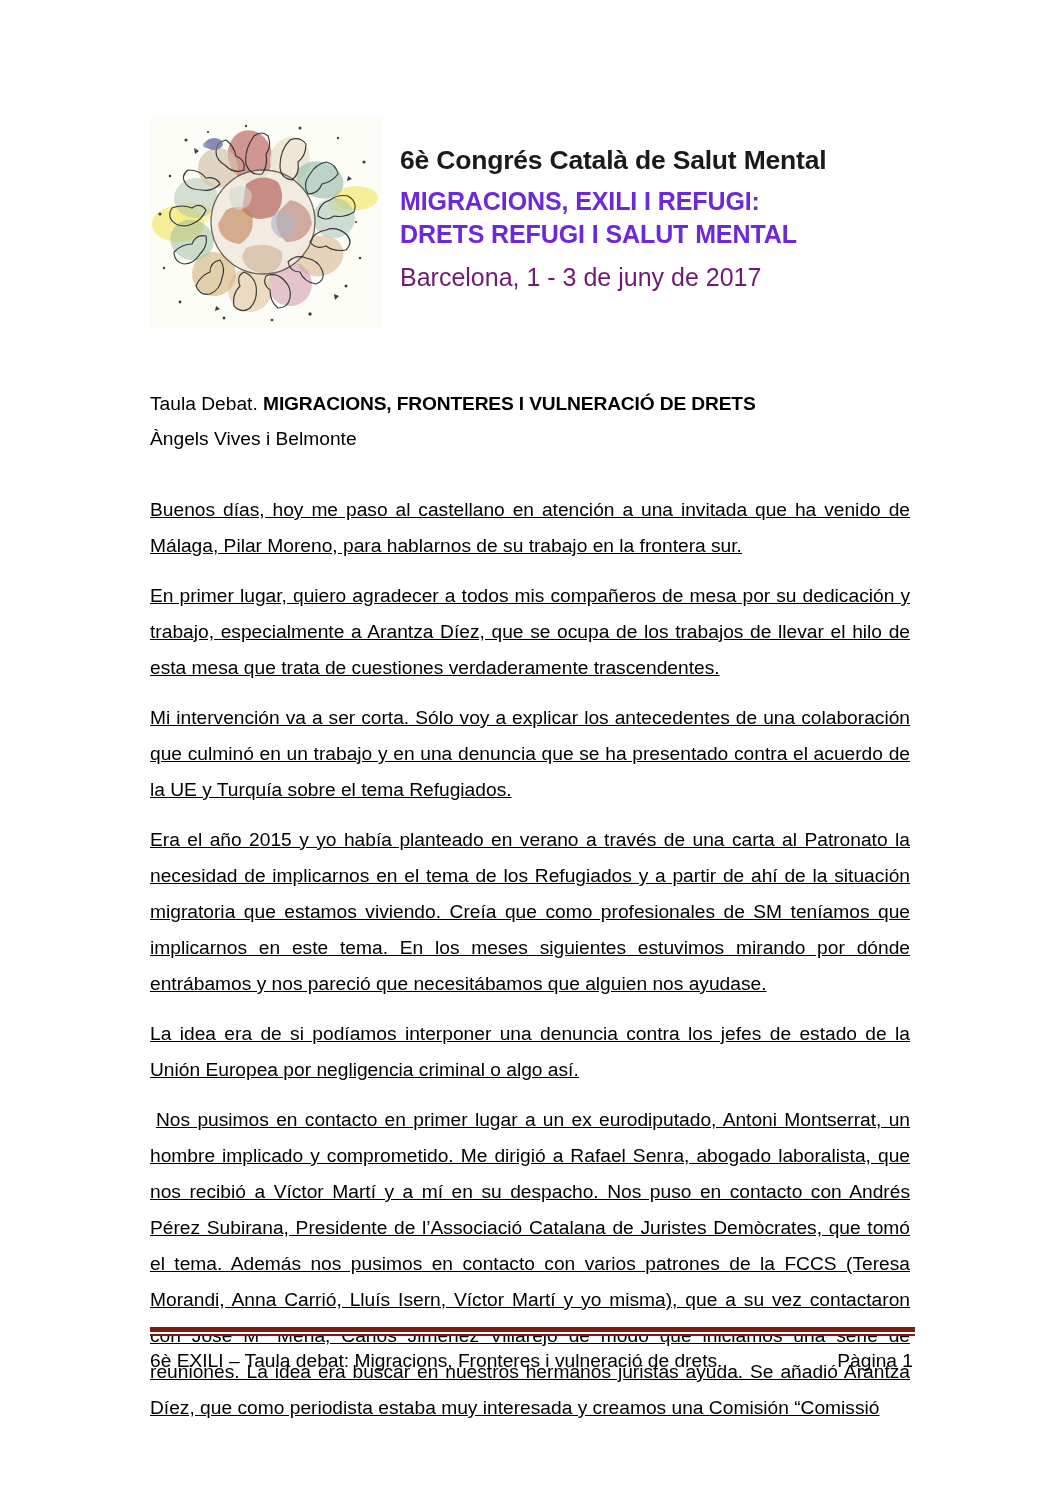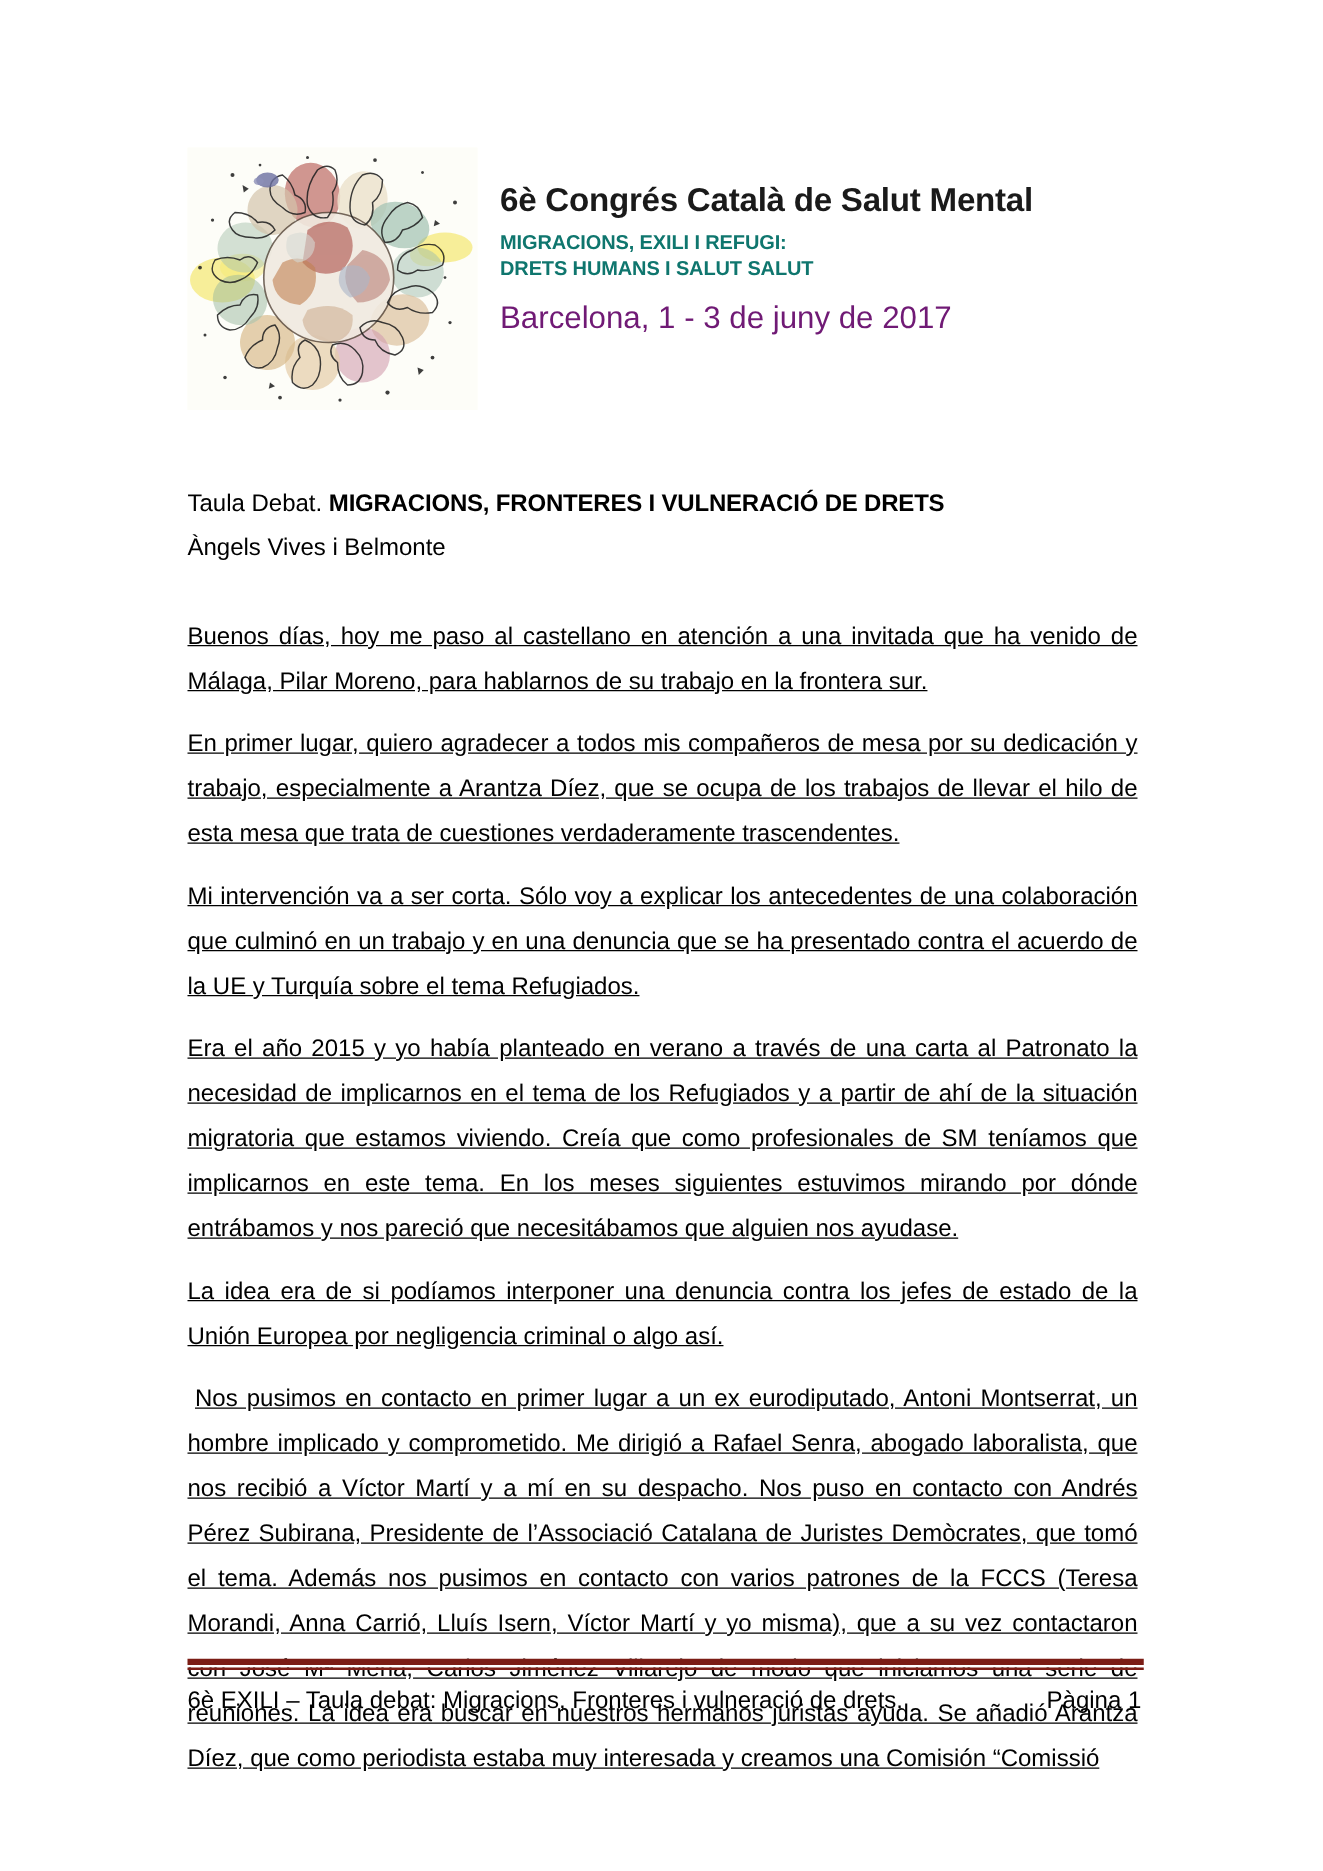--- a/index.html
+++ b/index.html
@@ -54,23 +54,23 @@
   }
   .congress-title {
     font-size: 26.5px;
     font-weight: bold;
     color: #1a1a1a;
     letter-spacing: -0.2px;
     line-height: 1.22;
     white-space: nowrap;
   }
   .congress-subtitle-line {
-    font-size: 16px;
+    font-size: 25px;
     font-weight: bold;
-    color: #0f766e;
+    color: #6d28d9;
     letter-spacing: -0.1px;
     line-height: 1.30;
     white-space: nowrap;
   }
   .congress-subtitle-line.first { margin-top: 9px; }
   .congress-date {
     margin-top: 12px;
     font-size: 25px;
     font-weight: normal;
     color: #701a75;
@@ -234,21 +234,21 @@
         </g>
 
         <ellipse cx="64" cy="26" rx="9" ry="6" fill="#6b6fa0" opacity="0.8"></ellipse>
         <ellipse cx="57" cy="27" rx="4" ry="3" fill="#8d90b8" opacity="0.8"></ellipse>
       </svg>
     </div>
 
     <div class="header-text">
       <div class="congress-title">6è Congrés Català de Salut Mental</div>
       <div class="congress-subtitle-line first">MIGRACIONS, EXILI I REFUGI:</div>
-      <div class="congress-subtitle-line">DRETS HUMANS I SALUT SALUT</div>
+      <div class="congress-subtitle-line">DRETS REFUGI I SALUT MENTAL</div>
       <div class="congress-date">Barcelona, 1 - 3 de juny de 2017</div>
     </div>
   </div>
 
   <div class="doc-title-block">
     <div class="doc-title-line">
       <span class="lead">Taula Debat.</span><span>&nbsp;</span><span class="strong">MIGRACIONS, FRONTERES I VULNERACIÓ DE DRETS</span>
     </div>
     <div class="doc-author">Àngels Vives i Belmonte</div>
   </div>

